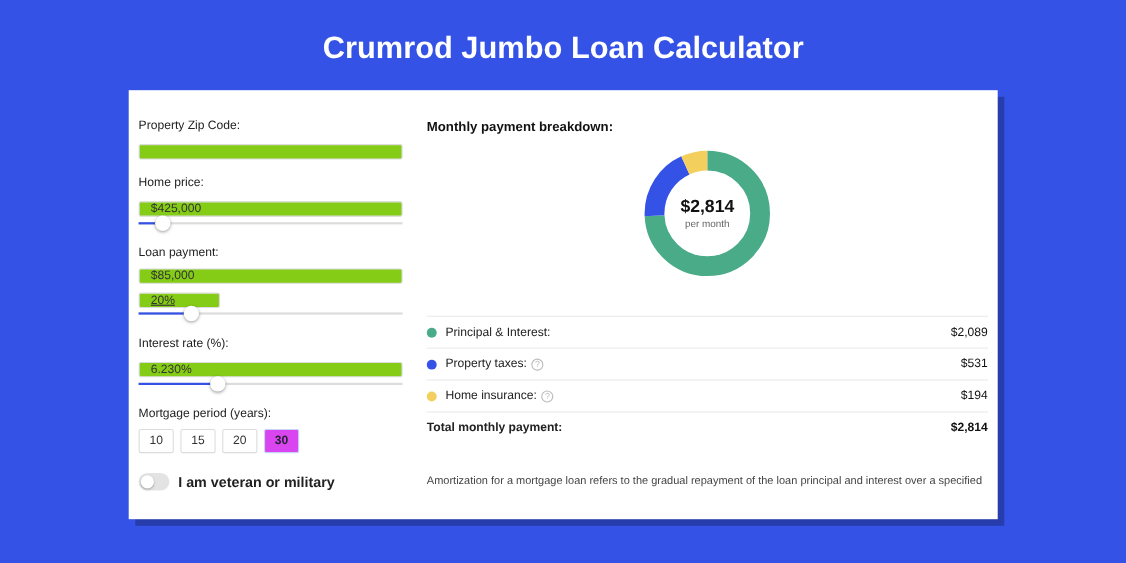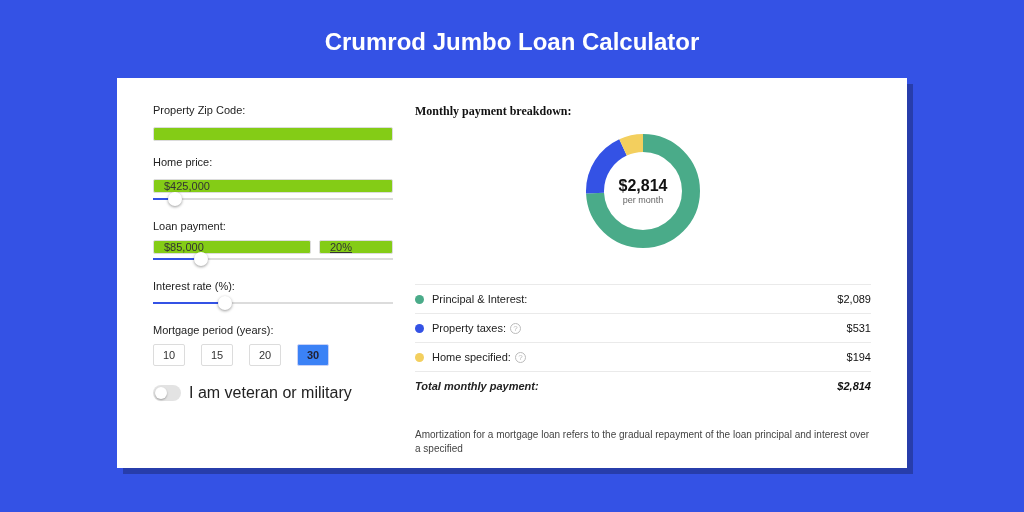--- a/index.html
+++ b/index.html
@@ -1,49 +1,49 @@
 <!DOCTYPE html>
 <html><head>
 <meta charset="utf-8">
 <style>
   * { box-sizing: border-box; margin: 0; padding: 0; font-family: -apple-system, BlinkMacSystemFont, "Segoe UI", Arial, sans-serif; }
   body { width: 1024px; height: 512px; background: #3452e5; overflow: hidden; }
-  .page-title { color: #fff; text-align: center; font-size: 24px; font-weight: 700; padding: 28px 0 22px; }
-  .card { background: #fff; width: 790px; margin: 0 auto; box-shadow: 6px 6px 0 0 rgba(0,0,0,0.25); padding: 26px 36px 12px; display: flex; gap: 22px; height: 390px; overflow: hidden; }
+  .page-title { color: #fff; text-align: center; font-size: 28px; font-weight: 700; padding: 28px 0 22px; }
+  .card { background: #fff; width: 790px; margin: 0 auto; box-shadow: 6px 6px 0 0 rgba(0,0,0,0.25); padding: 26px 9px 12px; display: flex; gap: 22px; height: 390px; overflow: hidden; }
   .left { width: 240px; flex-shrink: 0; }
   .right { flex: 1; min-width: 0; }
   .field-label { font-size: 11px; color: #222; margin-bottom: 8px; }
   .input { width: 100%; height: 14px; border: 1px solid #dcdcdc; border-radius: 2px; padding: 0 10px; font-size: 11px; color: #333; background: #84cc16; }
   .slider-wrap { position: relative; height: 10px; margin-top: 2px; margin-bottom: 14px; }
   .slider-track { position: absolute; top: 2px; width: 100%; height: 2px; background: #dcdcdc; }
   .slider-thumb { position: absolute; top: -4px; width: 14px; height: 14px; background: #fff; border-radius: 50%; box-shadow: 0 1px 3px rgba(0,0,0,0.4); }
   .slider-fill { position: absolute; top: 2px; height: 2px; background: #3452e5; }
-  .row-2 { display: flex; gap: 8px; }
+  .row-2 { display: flex; gap: 8px; flex-direction: column; }
   .row-2 .input:first-child { flex: 1; }
   .row-2 .input:last-child { width: 74px; text-decoration: underline; }
-  .period-row { display: flex; gap: 16px; }
+  .period-row { display: flex; gap: 6px; }
   .period-btn { width: 32px; height: 22px; border: 1px solid #dcdcdc; border-radius: 2px; background: #fff; font-size: 11px; color: #333; display: flex; align-items: center; justify-content: center; cursor: pointer; }
-  .period-btn.active { background: #3b82f6; border-color: #c9d2f7; color: #223; font-weight: 600; }
+  .period-btn.active { background: #d946ef; border-color: #c9d2f7; color: #223; font-weight: 600; }
   .toggle-row { display: flex; align-items: center; gap: 8px; margin-top: 18px; }
   .toggle { width: 28px; height: 16px; border-radius: 8px; background: #e3e3e3; position: relative; cursor: pointer; }
   .toggle-knob { position: absolute; left: 2px; top: 2px; width: 12px; height: 12px; background: #fff; border-radius: 50%; box-shadow: 0 1px 2px rgba(0,0,0,0.3); }
-  .toggle-label { font-size: 16px; color: #222; }
-  .section-hdr { font-size: 12px; font-weight: 700; color: #111; margin-bottom: 12px; font-family: Liberation Serif, serif; }
+  .toggle-label { font-size: 13px; color: #222; font-weight: bold; }
+  .section-hdr { font-size: 12px; font-weight: 700; color: #111; margin-bottom: 12px; }
   .donut-zone { display: flex; justify-content: center; margin-bottom: 18px; }
   .donut { position: relative; width: 120px; height: 120px; }
   .donut-center { position: absolute; inset: 0; display: flex; flex-direction: column; align-items: center; justify-content: center; }
   .donut-amount { font-size: 16px; font-weight: 800; color: #111; }
   .donut-sub { font-size: 9px; color: #666; }
   .legend { border-top: 1px solid #eaeaea; margin-top: 33px; }
   .legend-row { display: flex; align-items: center; padding: 8px 0; border-bottom: 1px solid #eaeaea; }
   .dot { width: 9px; height: 9px; border-radius: 50%; margin-right: 8px; flex-shrink: 0; }
   .legend-label { font-size: 11px; color: #222; flex: 1; display: flex; align-items: center; gap: 4px; }
   .legend-val { font-size: 11px; color: #111; }
   .legend-row.total .legend-label, .legend-row.total .legend-val { font-weight: 700; }
-  .legend-row.total { border-bottom: none; font-style: italic; }
+  .legend-row.total { border-bottom: none; }
   .info { width: 11px; height: 11px; border: 1px solid #bbb; border-radius: 50%; display: inline-flex; align-items: center; justify-content: center; font-size: 8px; color: #bbb; }
   .amort-hdr { font-size: 12px; font-weight: 700; color: #111; margin-top: 18px; border-top: 1px solid #eaeaea; padding-top: 14px; margin-bottom: 10px; }
   .amort-text { font-size: 10px; color: #444; line-height: 1.4; margin-top: 28px; }
 </style>
 </head>
 <body>
 
 <div class="page-title">Crumrod Jumbo Loan Calculator</div>
 
 <div class="card">
@@ -66,20 +66,21 @@
       <input class="input" value="$85,000" style="">
       <input class="input" value="20%" style="">
     </div>
     <div class="slider-wrap">
       <div class="slider-track"></div>
       <div class="slider-fill" style="width:20%"></div>
       <div class="slider-thumb" style="left:calc(20% - 7px)"></div>
     </div>
 
     <div class="field-label">Interest rate (%):</div>
+    <input class="input" value="6.230%" style="">
     <div class="slider-wrap">
       <div class="slider-track"></div>
       <div class="slider-fill" style="width:30%"></div>
       <div class="slider-thumb" style="left:calc(30% - 7px)"></div>
     </div>
 
     <div class="field-label">Mortgage period (years):</div>
     <div class="period-row">
       <div class="period-btn">10</div>
       <div class="period-btn">15</div>
@@ -124,21 +125,21 @@
         <span class="dot" style="background:#3452e5"></span>
         <span class="legend-label">
             <span>Property taxes:</span> 
             <span class="info">?</span>
           </span>
         <span class="legend-val">$531</span>
       </div>
       <div class="legend-row">
         <span class="dot" style="background:#f3cf5e"></span>
         <span class="legend-label">
-            <span>Home specified:</span> 
+            <span>Home insurance:</span> 
             <span class="info">?</span>
           </span>
         <span class="legend-val">$194</span>
       </div>
       <div class="legend-row total">
         <span class="legend-label">Total monthly payment:</span>
         <span class="legend-val">$2,814</span>
       </div>
     </div>
 

